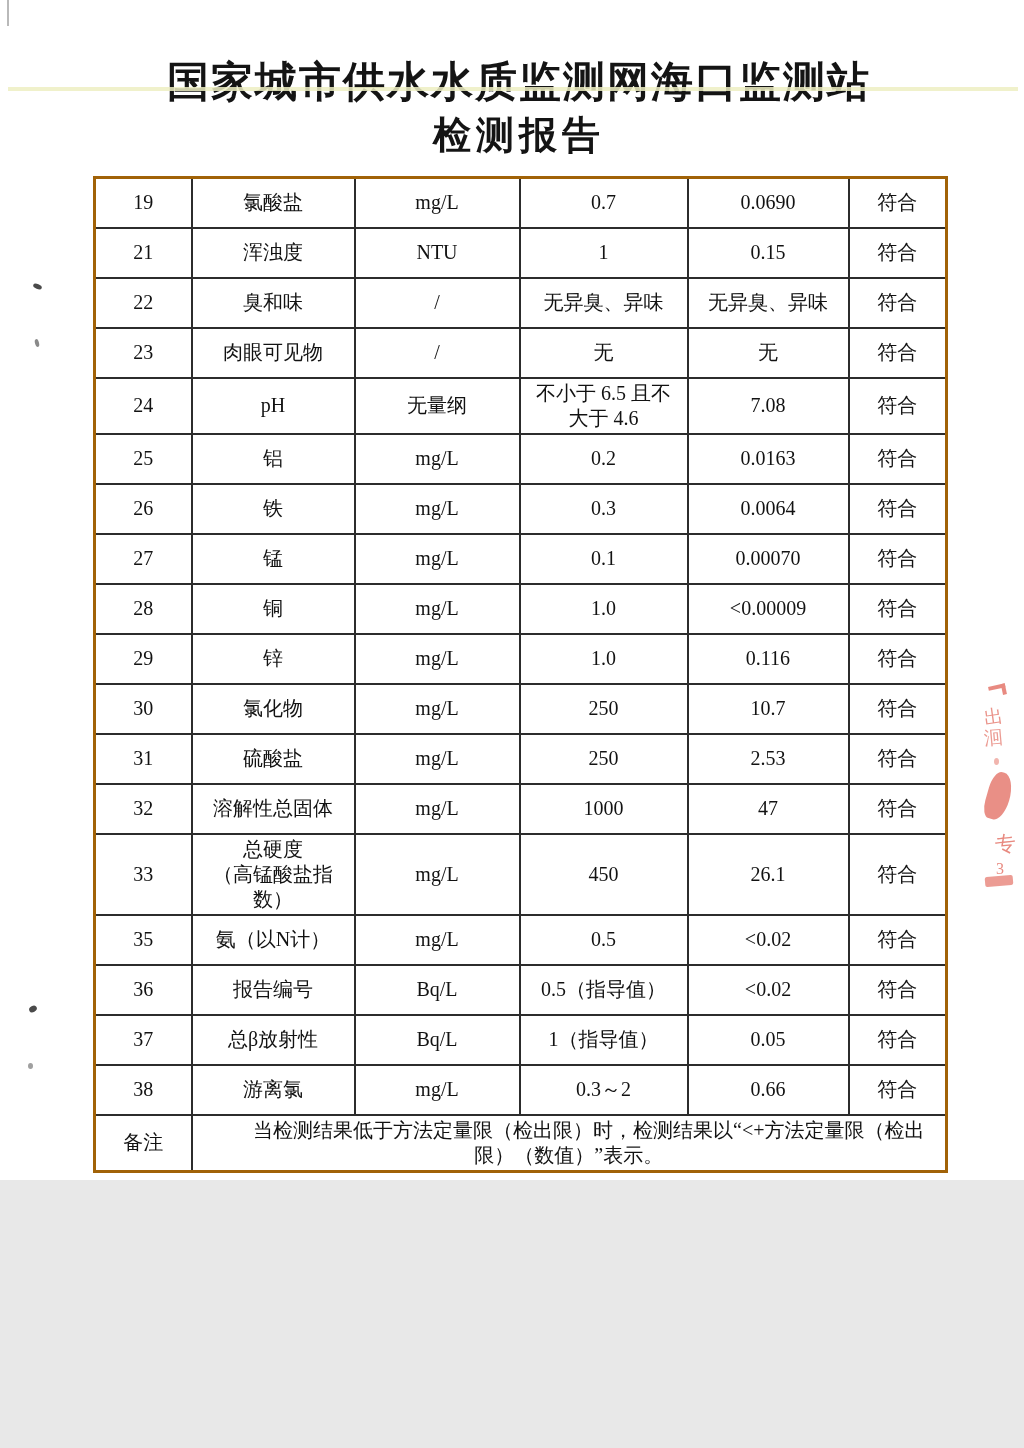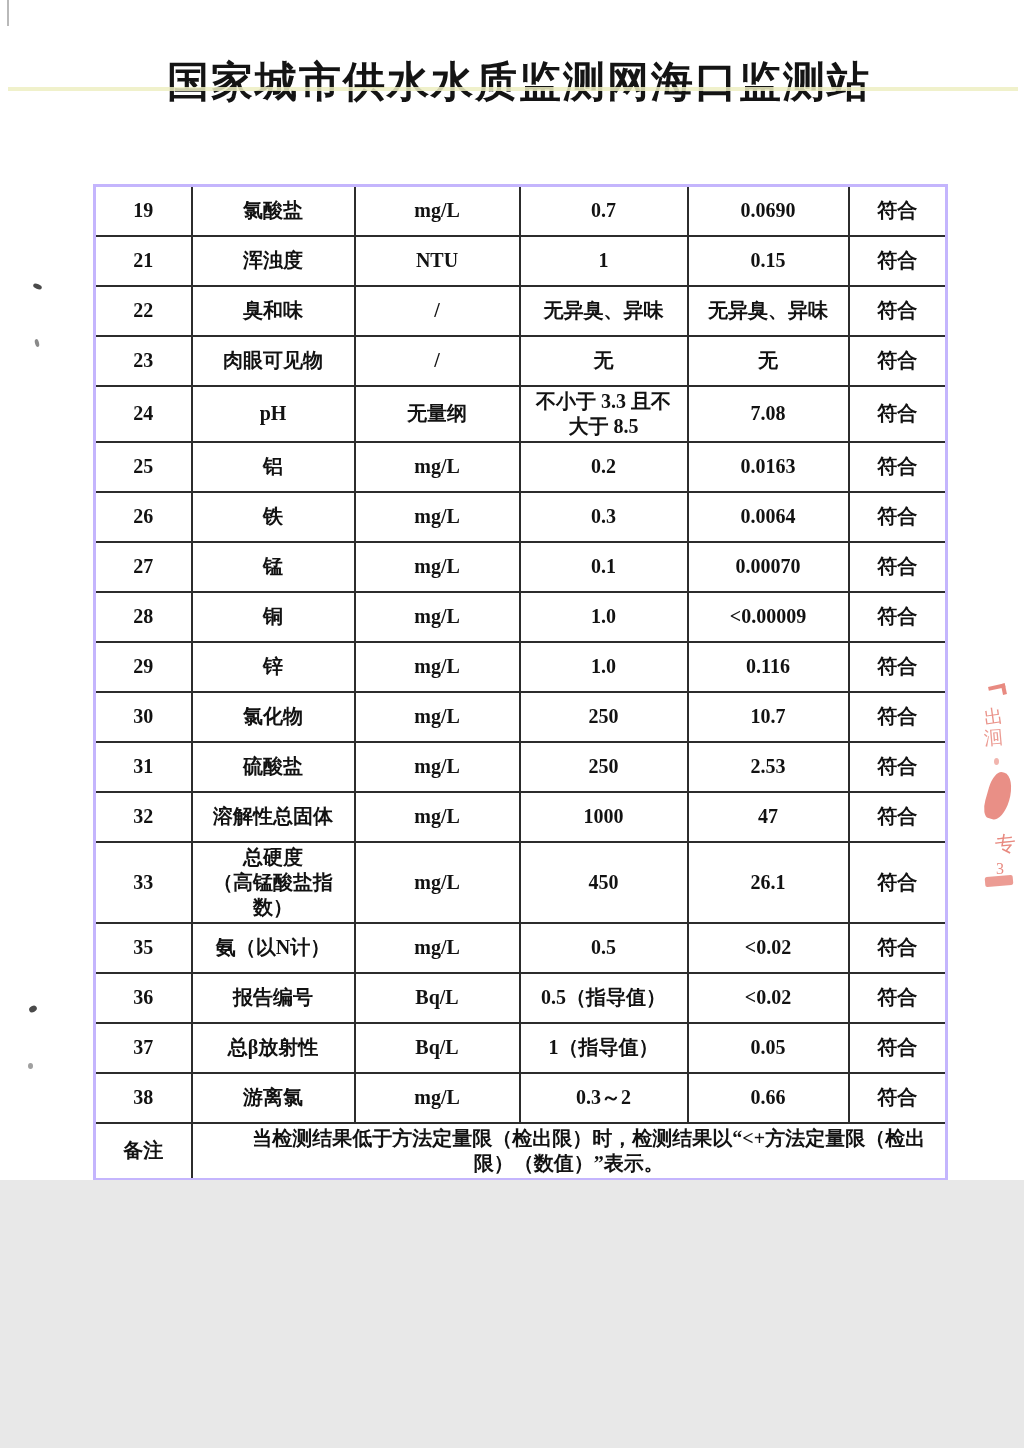--- a/index.html
+++ b/index.html
@@ -29,24 +29,23 @@
   .title-block { padding-top: 58px; text-align: center; padding-left: 14px; }
   .title-block h1 {
     font-size: 42px; font-weight: 700; letter-spacing: 2px; line-height: 1.15;
   }
   .title-block h2 {
     font-size: 38px; font-weight: 700; letter-spacing: 5px; margin-top: 4px;
   }
 
   
   table.results {
-    position: absolute; left: 93px; top: 184px; width: 852px;
+    position: absolute; left: 93px; top: 176px; width: 852px;
     border-collapse: collapse; table-layout: fixed;
-    border: 3px solid #c4b5fd;
-    font-weight: bold;
+    border: 3px solid #a16207;
   }
   table.results td {
     border: 2px solid #2c2c2c;
     text-align: center; vertical-align: middle;
     font-size: 20px; line-height: 25px;
     height: 50px; padding: 2px 6px;
     color: #121212;
   }
   td.cell-name { white-space: pre-line; }
   td.remark-body {
@@ -77,20 +76,21 @@
 
   <div class="scan-line-left"></div>
   <div class="yellow-band"></div>
   <div class="speck s1"></div>
   <div class="speck s2"></div>
   <div class="speck s3"></div>
   <div class="speck s4"></div>
 
   <div class="title-block">
     <h1>国家城市供水水质监测网海口监测站</h1>
+    <h2>检测报告</h2>
   </div>
 
   <table class="results">
     <colgroup>
       <col style="width:97px">
       <col style="width:163px">
       <col style="width:165px">
       <col style="width:168px">
       <col style="width:161px">
       <col style="width:98px">
@@ -125,21 +125,21 @@
           <td class="cell-name">肉眼可见物</td>
           <td class="cell-unit">/</td>
           <td class="cell-limit">无</td>
           <td class="cell-result">无</td>
           <td class="cell-conclusion">符合</td>
         </tr>
         <tr>
           <td class="cell-no">24</td>
           <td class="cell-name">pH</td>
           <td class="cell-unit">无量纲</td>
-          <td class="cell-limit">不小于 3.3 且不大于 8.5</td>
+          <td class="cell-limit">不小于 6.5 且不大于 4.6</td>
           <td class="cell-result">7.08</td>
           <td class="cell-conclusion">符合</td>
         </tr>
         <tr>
           <td class="cell-no">25</td>
           <td class="cell-name">铝</td>
           <td class="cell-unit">mg/L</td>
           <td class="cell-limit">0.2</td>
           <td class="cell-result">0.0163</td>
           <td class="cell-conclusion">符合</td>

